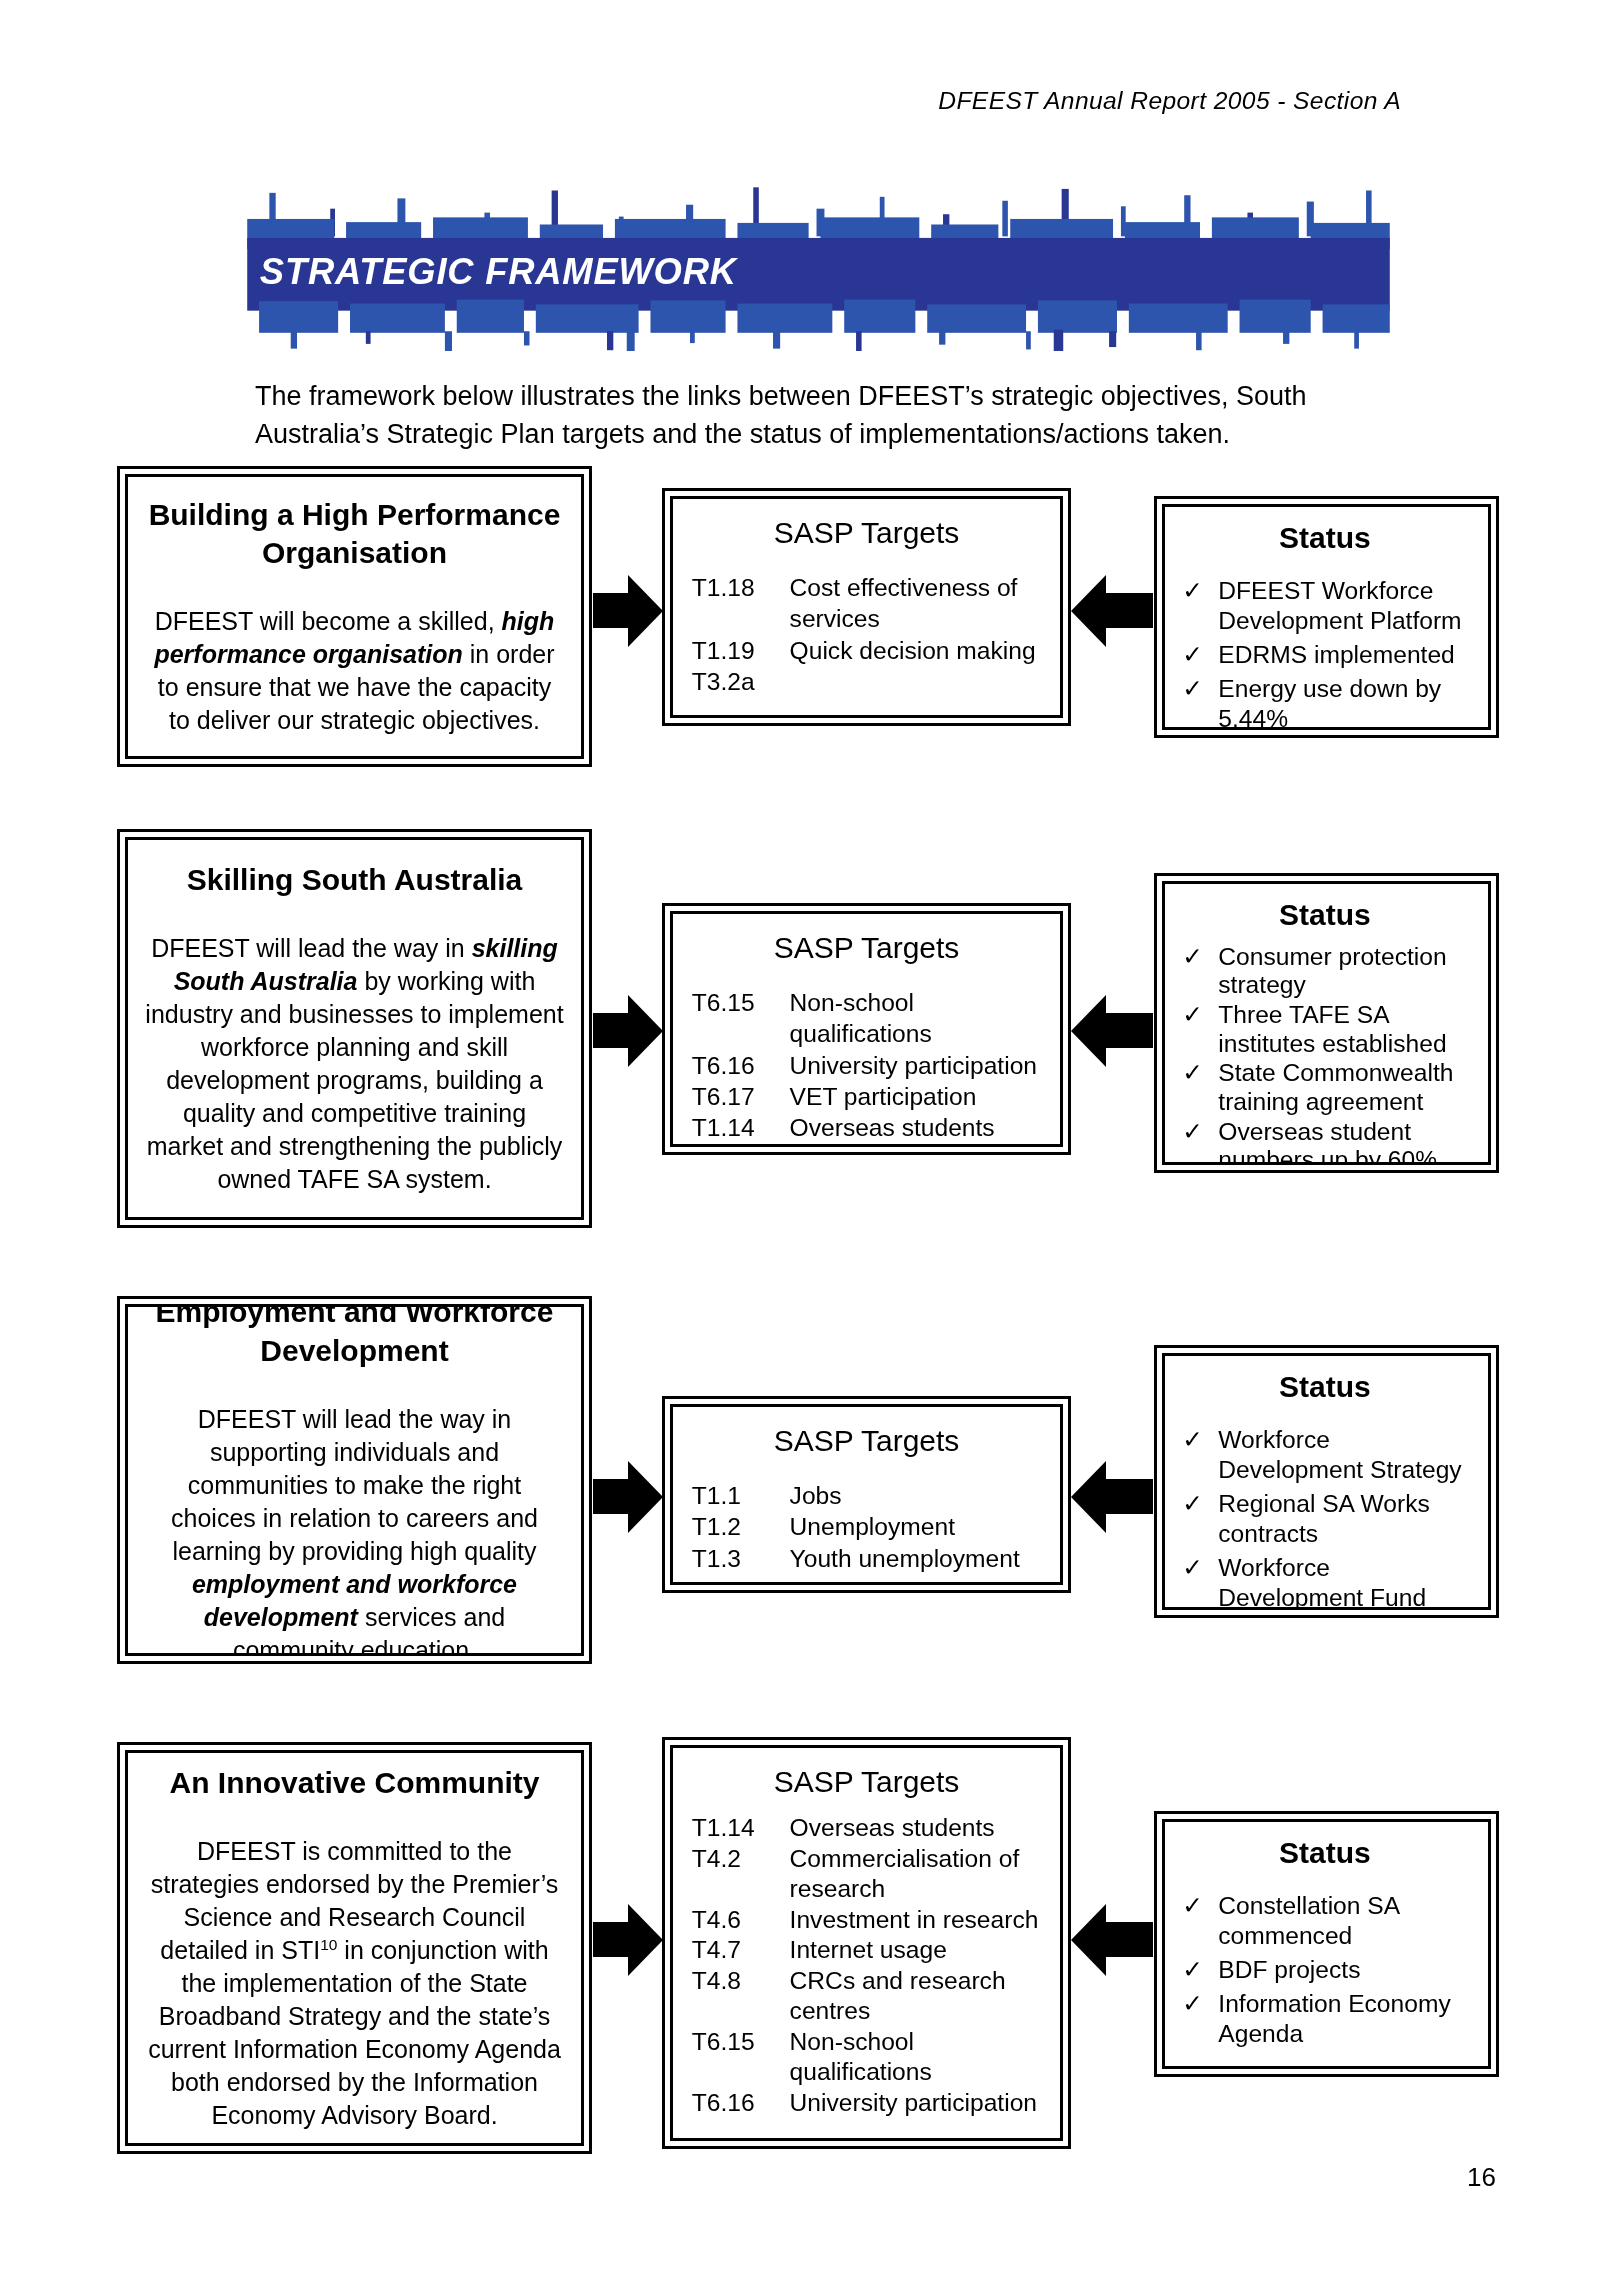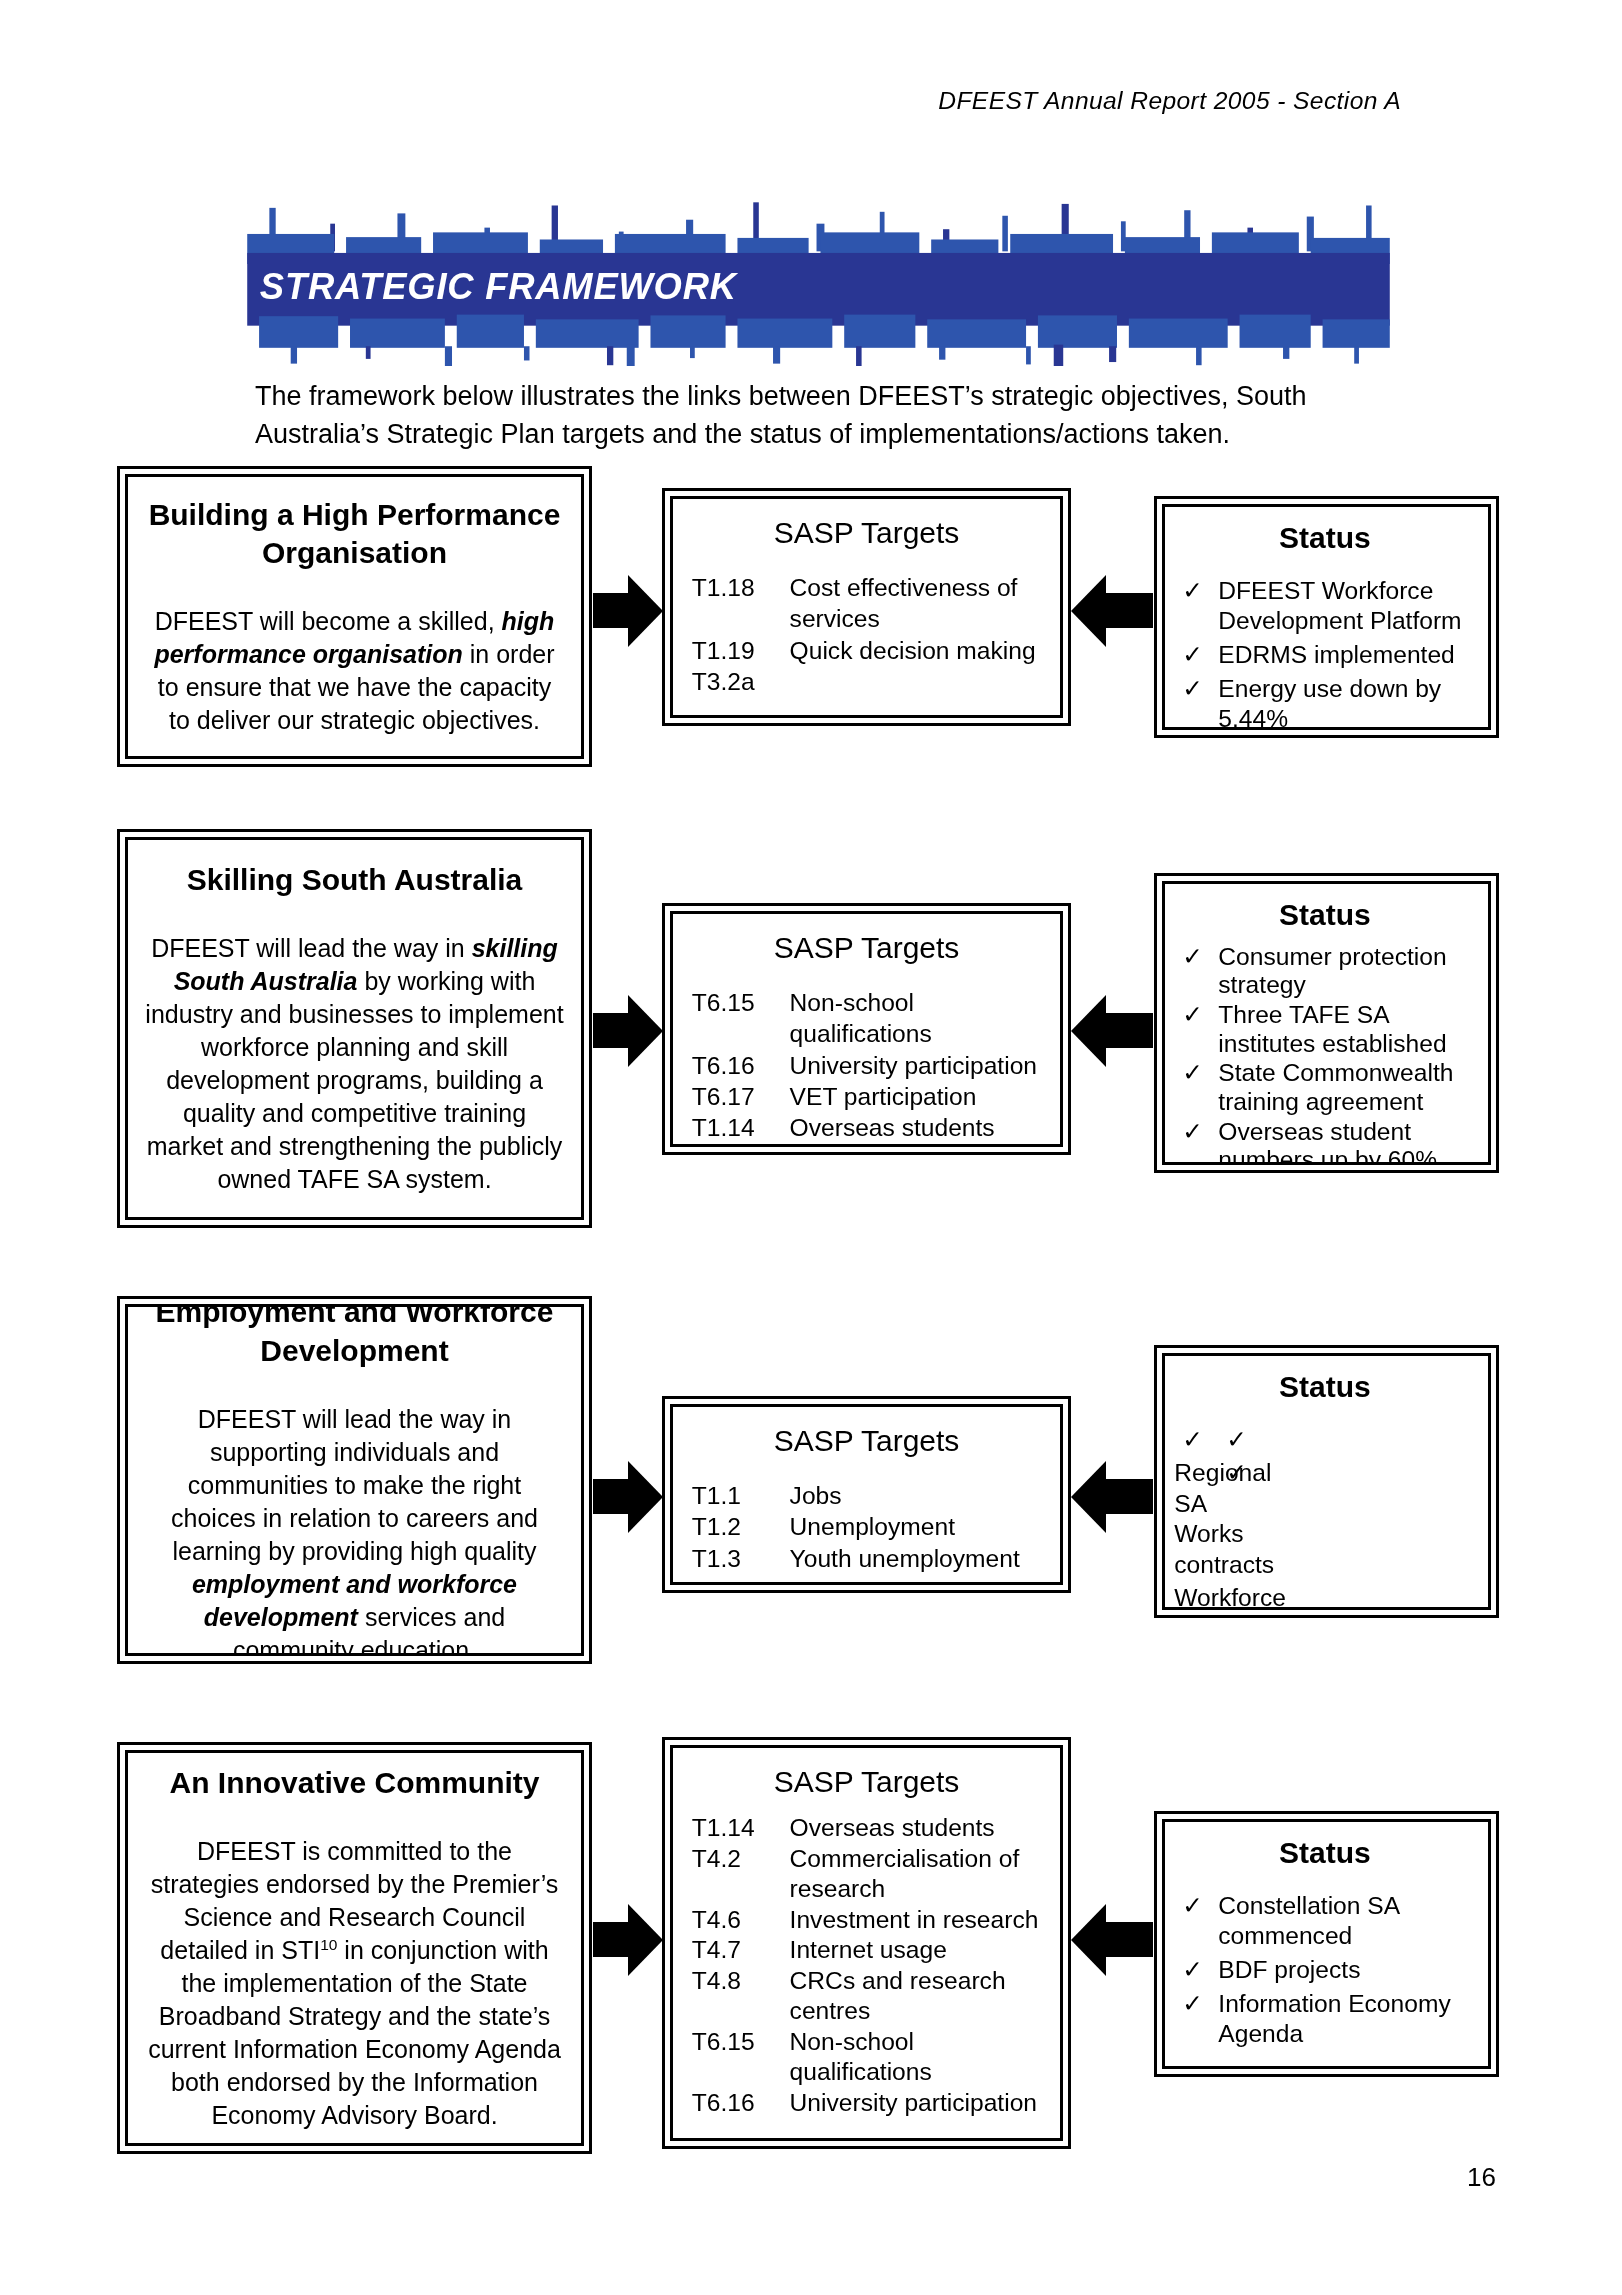--- a/index.html
+++ b/index.html
@@ -6,21 +6,21 @@
   body{
     width:1623px;height:2295px;position:relative;background:#ffffff;
     font-family:"Liberation Sans", "DejaVu Sans", sans-serif;color:#000;
   }
   
   .report-header{
     position:absolute;top:87px;right:222px;
     font-size:24.6px;font-style:italic;letter-spacing:0.4px;
   }
   
-  .banner{position:absolute;left:246px;top:196px;width:1145px;height:170px;}
+  .banner{position:absolute;left:246px;top:181px;width:1145px;height:170px;}
   .banner svg{display:block;}
   .bl{fill:#2E55AD;} .bd{fill:#293693;}
   
   .intro{
     position:absolute;left:255px;top:377px;width:1141px;
     font-size:27px;line-height:1.42;
   }
   .intro span{display:block;}
   
   .dbox{
@@ -280,20 +280,21 @@
 <div class="arrow" style="left:1071px;top:1460px;width:82px;">
   <div class="head-l"></div>
     <div class="shaft"></div>
 </div>
 <div class="dbox sts" style="left:1154px;top:1345px;width:345px;height:273px;">
   <div class="dbox-inner">
     <div class="status-title">Status</div>
     <div class="status-list">
 
         <span class="s-check">✓</span>
+        <span class="s-text">Workforce Development Strategy</span>
 
         <span class="s-check">✓</span>
         <span class="s-text">Regional SA Works contracts</span>
 
         <span class="s-check">✓</span>
         <span class="s-text">Workforce Development Fund</span>
       </div>
   </div>
 </div>
 

